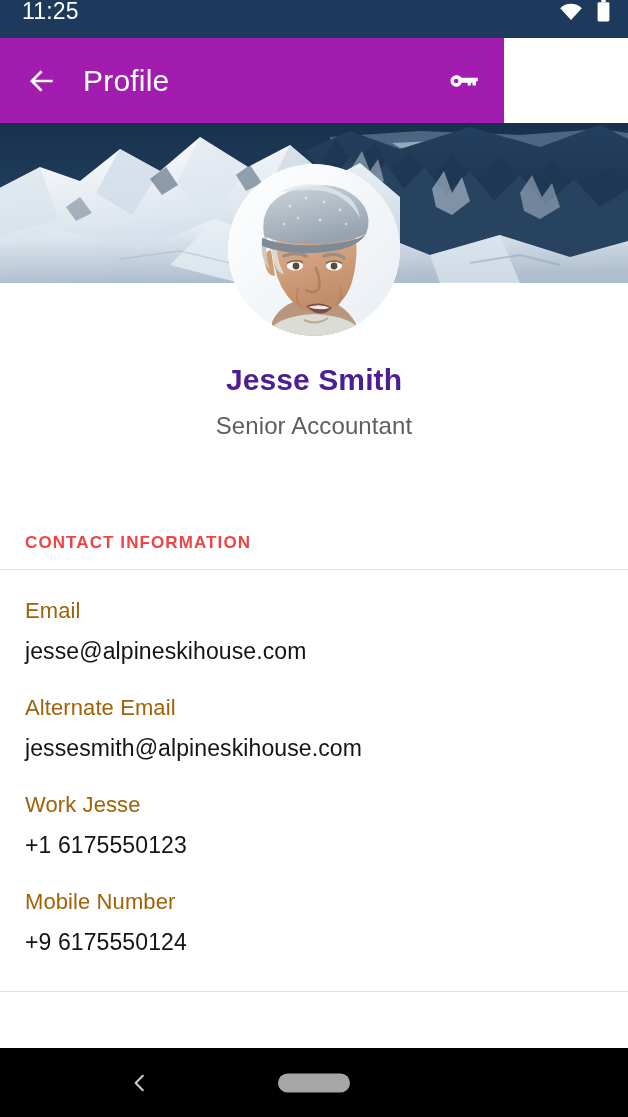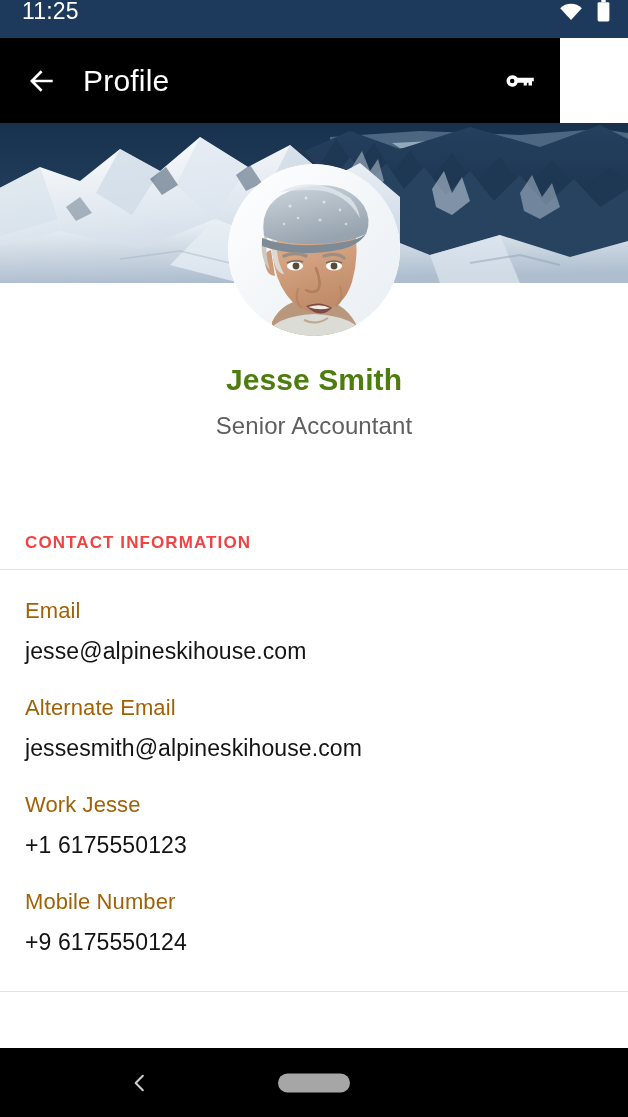--- a/index.html
+++ b/index.html
@@ -19,22 +19,22 @@
     display:flex; align-items:flex-start; justify-content:space-between;
     padding:0 18px 0 22px;
   }
   .status-time{ font-size:23px; font-weight:400; letter-spacing:.2px; line-height:1; }
   .status-icons{ display:flex; align-items:center; gap:14px; }
   .wifi-ico{ width:24px; height:20px; display:block; }
   .batt-ico{ width:13px; height:22px; display:block; }
 
   
   .app-bar{
-    position:absolute; top:38px; left:0; width:560px; height:85px;
-    background:#000000;
+    position:absolute; top:38px; left:0; width:504px; height:85px;
+    background:#a21caf;
     display:flex; align-items:center;
   }
   .back-btn{
     width:56px; height:56px; margin-left:14px;
     display:flex; align-items:center; justify-content:center;
   }
   .app-title{
     color:#ffffff; font-size:30px; font-weight:400; letter-spacing:.2px;
     margin-left:13px;
   }
@@ -56,21 +56,21 @@
     width:172px; height:172px; border-radius:50%;
     overflow:hidden; background:#ffffff;
   }
   .avatar svg{ display:block; width:172px; height:172px; }
 
   
   .identity{
     position:absolute; top:358px; left:0; width:628px; text-align:center;
   }
   .person-name{
-    font-size:30px; font-weight:700; color:#4d7c0f; letter-spacing:.1px;
+    font-size:30px; font-weight:700; color:#4c1d95; letter-spacing:.1px;
     line-height:44px;
   }
   .person-title{
     font-size:24px; font-weight:400; color:#5e5e5e; letter-spacing:.1px;
     line-height:38px; margin-top:5px;
   }
 
   
   .section-header{
     position:absolute; top:533px; left:25px;

